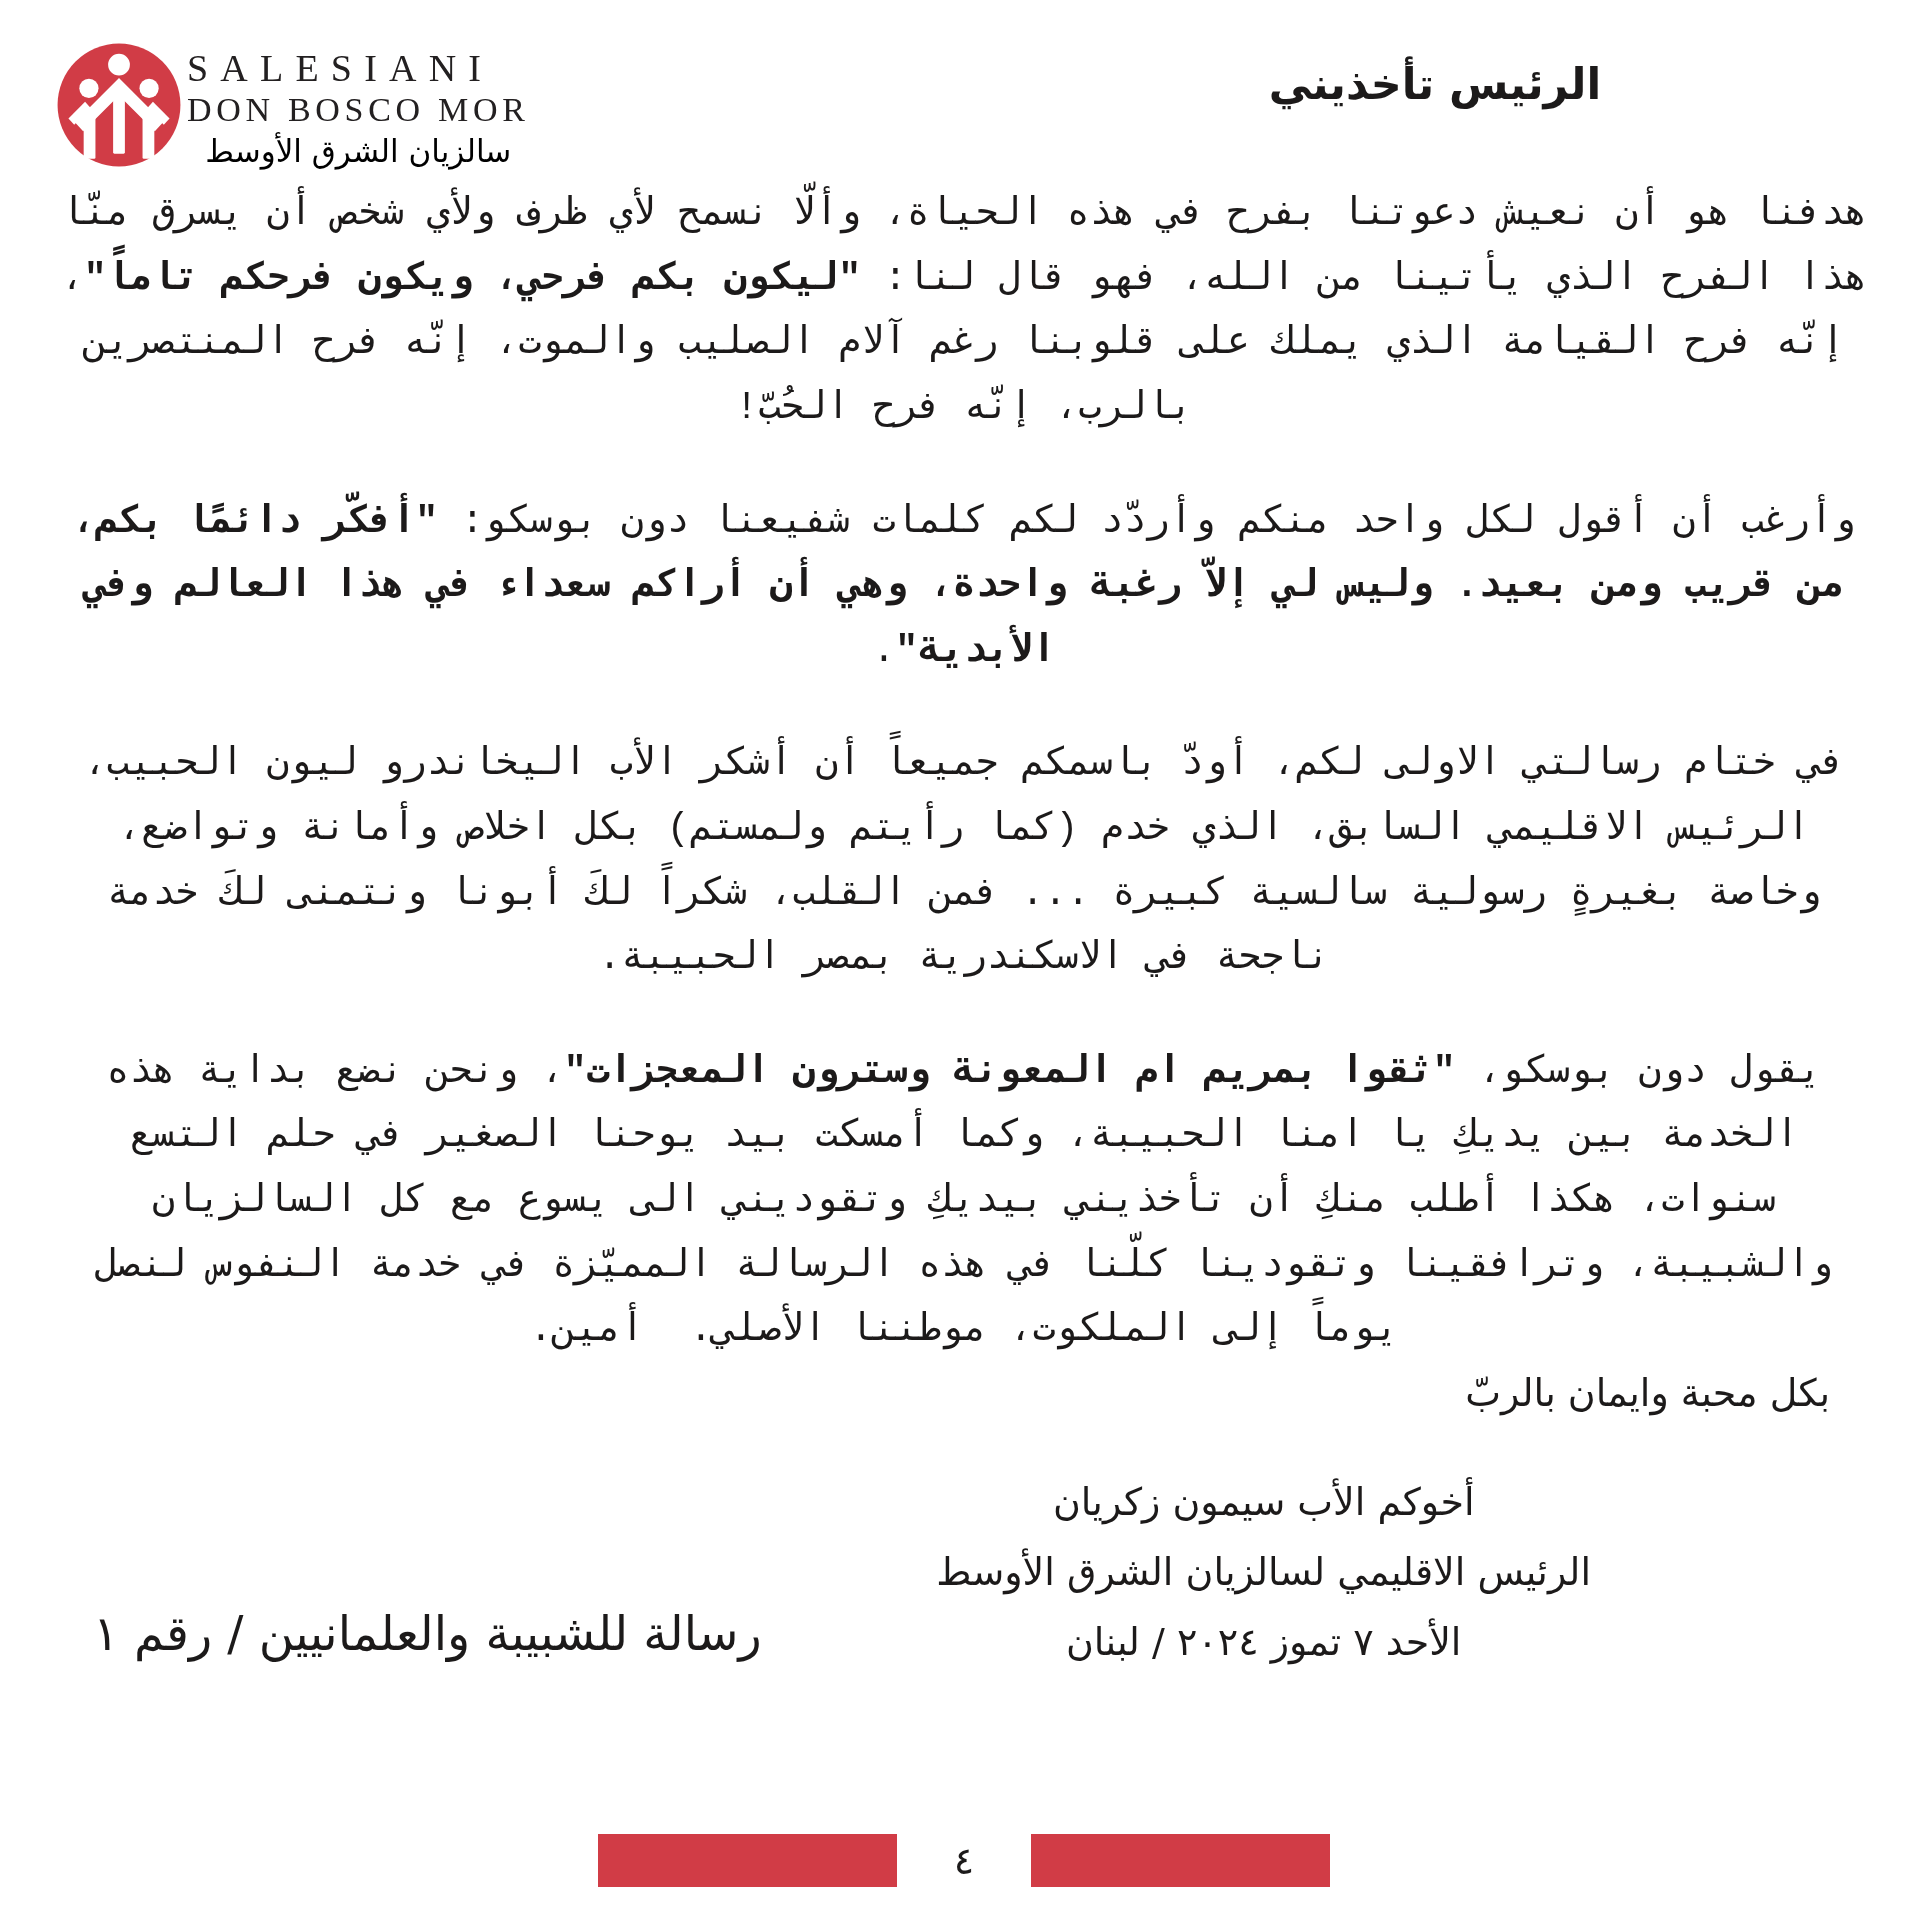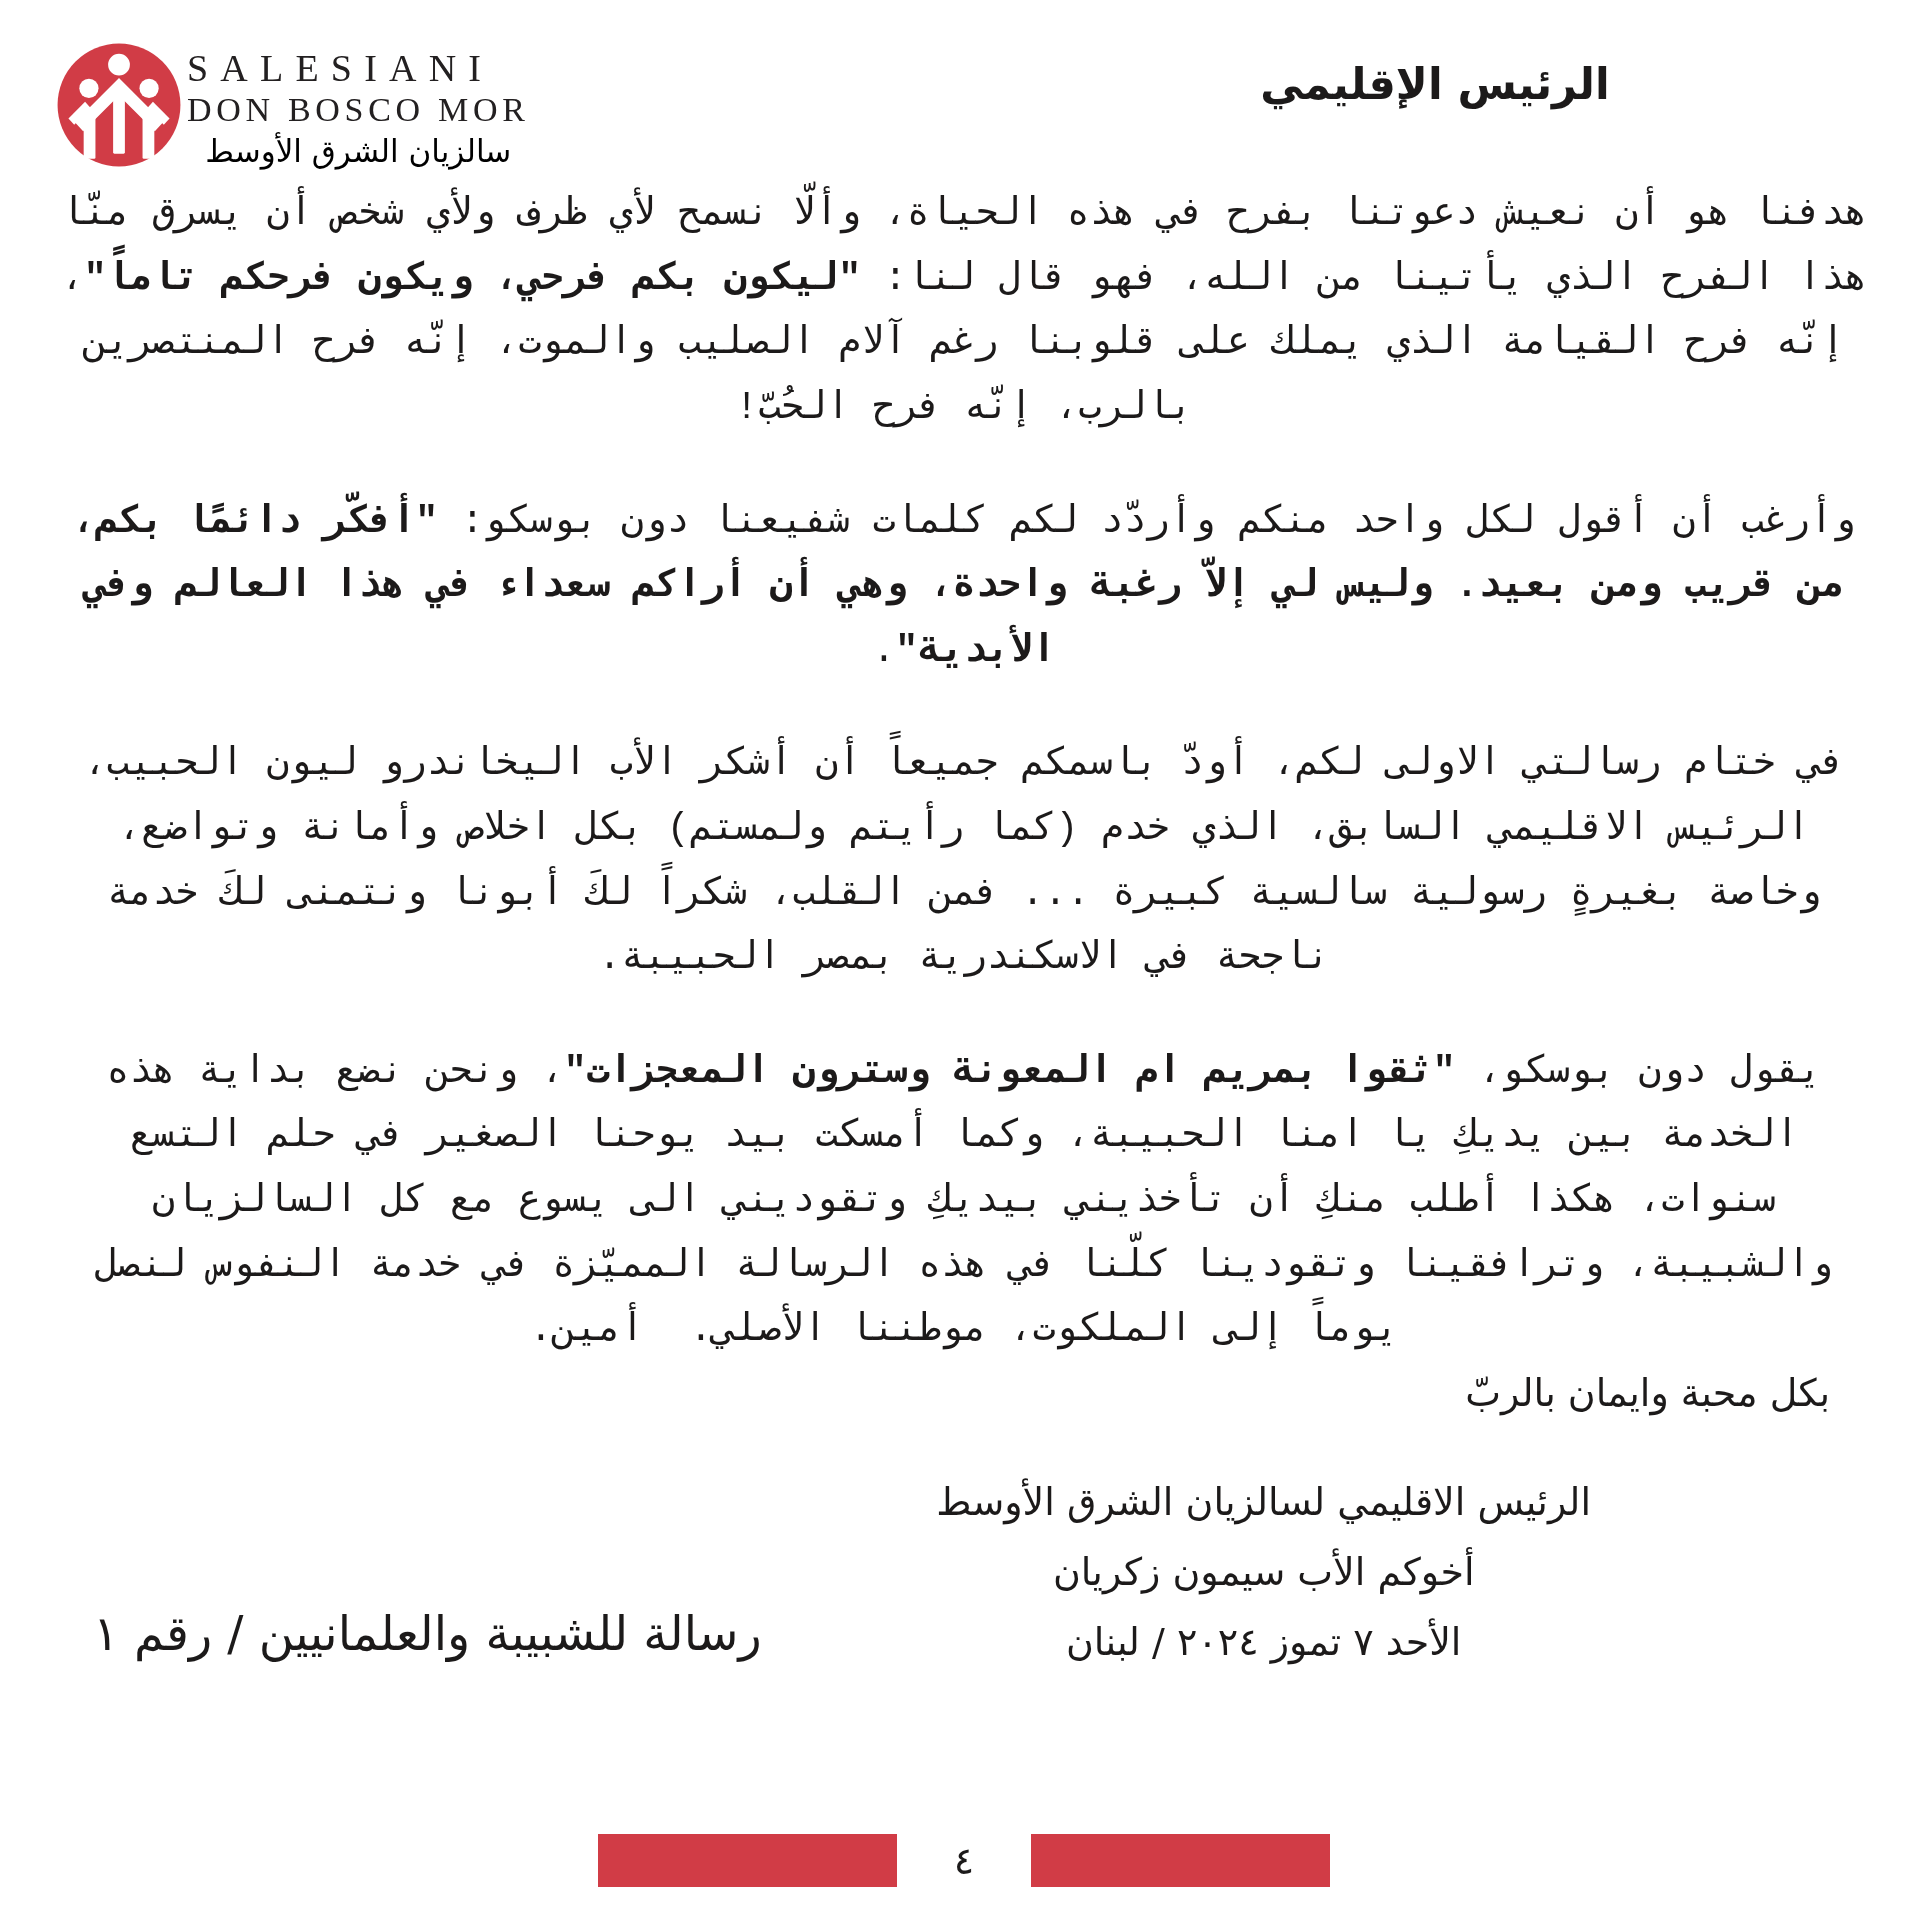--- a/index.html
+++ b/index.html
@@ -60,37 +60,37 @@
         </g>
       </svg>
       <div class="logo-text">
         <div class="logo-l1">SALESIANI</div>
         <div class="logo-l2">DON BOSCO MOR</div>
         <div class="logo-l3">سالزيان الشرق الأوسط</div>
       </div>
     </div>
 
     <div class="title-block">
-      <div>الرئيس الإقليمي</div>
+      <div>الرئيس تأخذيني</div>
     </div>
   </header>
 
   <main class="body-text" id="paragraphs">
       <p class="para"><span class="seg">هدفنا هو أن نعيش دعوتنا بفرح في هذه الحياة، وألّا نسمح لأي ظرف ولأي شخص أن يسرق منّا هذا الفرح الذي يأتينا من الله، فهو قال لنا: </span><span class="seg bold">"ليكون بكم فرحي، ويكون فرحكم تاماً"</span><span class="seg">، إنّه فرح القيامة الذي يملك على قلوبنا رغم آلام الصليب والموت، إنّه فرح المنتصرين بالرب، إنّه فرح الحُبّ!</span></p>
       <p class="para"><span class="seg">وأرغب أن أقول لكل واحد منكم وأردّد لكم كلمات شفيعنا دون بوسكو: </span><span class="seg bold">"أفكّر دائمًا بكم، من قريب ومن بعيد. وليس لي إلاّ رغبة واحدة، وهي أن أراكم سعداء في هذا العالم وفي الأبدية"</span><span class="seg">.</span></p>
       <p class="para"><span class="seg">في ختام رسالتي الاولى لكم، أودّ باسمكم جميعاً أن أشكر الأب اليخاندرو ليون الحبيب، الرئيس الاقليمي السابق، الذي خدم (كما رأيتم ولمستم) بكل اخلاص وأمانة وتواضع، وخاصة بغيرةٍ رسولية سالسية كبيرة ... فمن القلب، شكراً لكَ أبونا ونتمنى لكَ خدمة ناجحة في الاسكندرية بمصر الحبيبة.</span></p>
       <p class="para"><span class="seg">يقول دون بوسكو، </span><span class="seg bold">"ثقوا بمريم ام المعونة وسترون المعجزات"</span><span class="seg">، ونحن نضع بداية هذه الخدمة بين يديكِ يا امنا الحبيبة، وكما أمسكت بيد يوحنا الصغير في حلم التسع سنوات، هكذا أطلب منكِ أن تأخذيني بيديكِ وتقوديني الى يسوع مع كل السالزيان والشبيبة، وترافقينا وتقودينا كلّنا في هذه الرسالة المميّزة في خدمة النفوس لنصل يوماً إلى الملكوت، موطننا الأصلي.  أمين.</span></p>
     </main>
 
   <div class="closing">بكل محبة وايمان بالربّ</div>
 
   <div class="sig-row">
     <div class="signature">
+      <div>أخوكم الأب سيمون زكريان</div>
       <div>الرئيس الاقليمي لسالزيان الشرق الأوسط</div>
-      <div>أخوكم الأب سيمون زكريان</div>
       <div>الأحد ٧ تموز ٢٠٢٤ / لبنان</div>
     </div>
     <div class="footer-left">رسالة للشبيبة والعلمانيين / رقم ١</div>
   </div>
 
   <footer class="pagination">
     <div class="bar" style="background: rgb(209, 60, 70);"></div>
     <div class="page-num">٤</div>
     <div class="bar" style="background: rgb(209, 60, 70);"></div>
   </footer>

